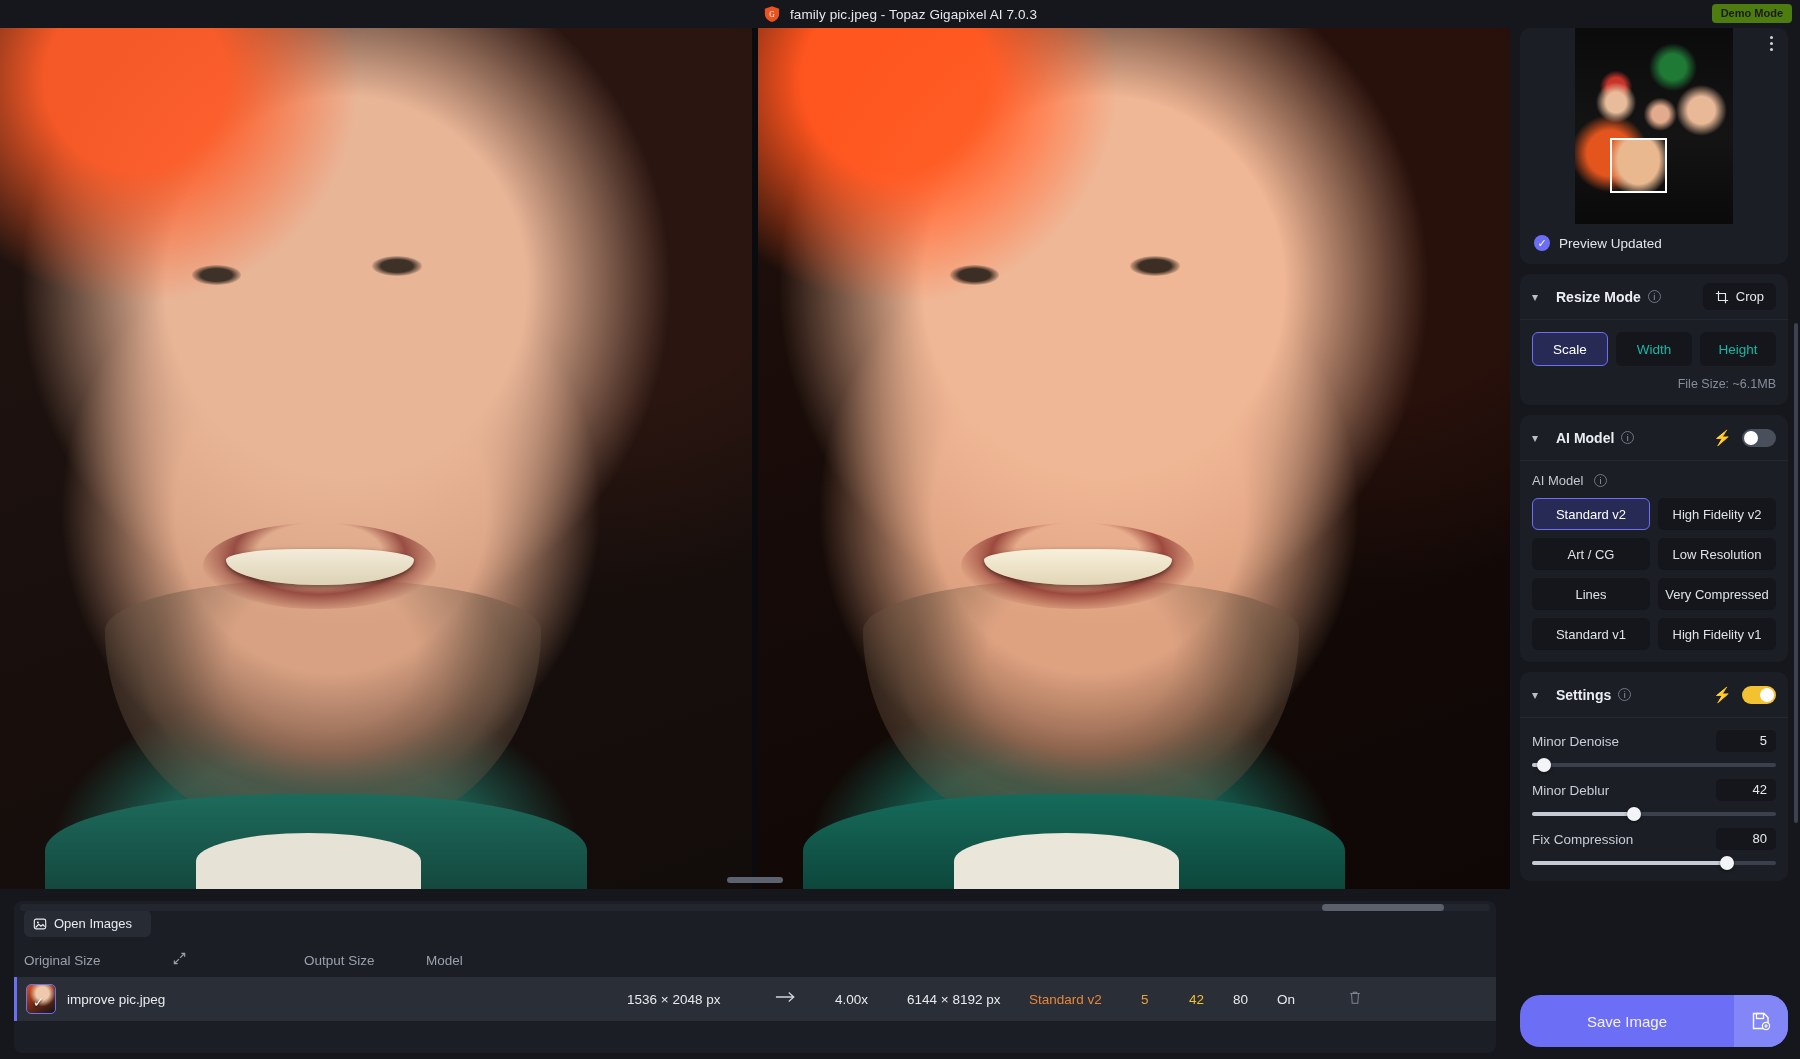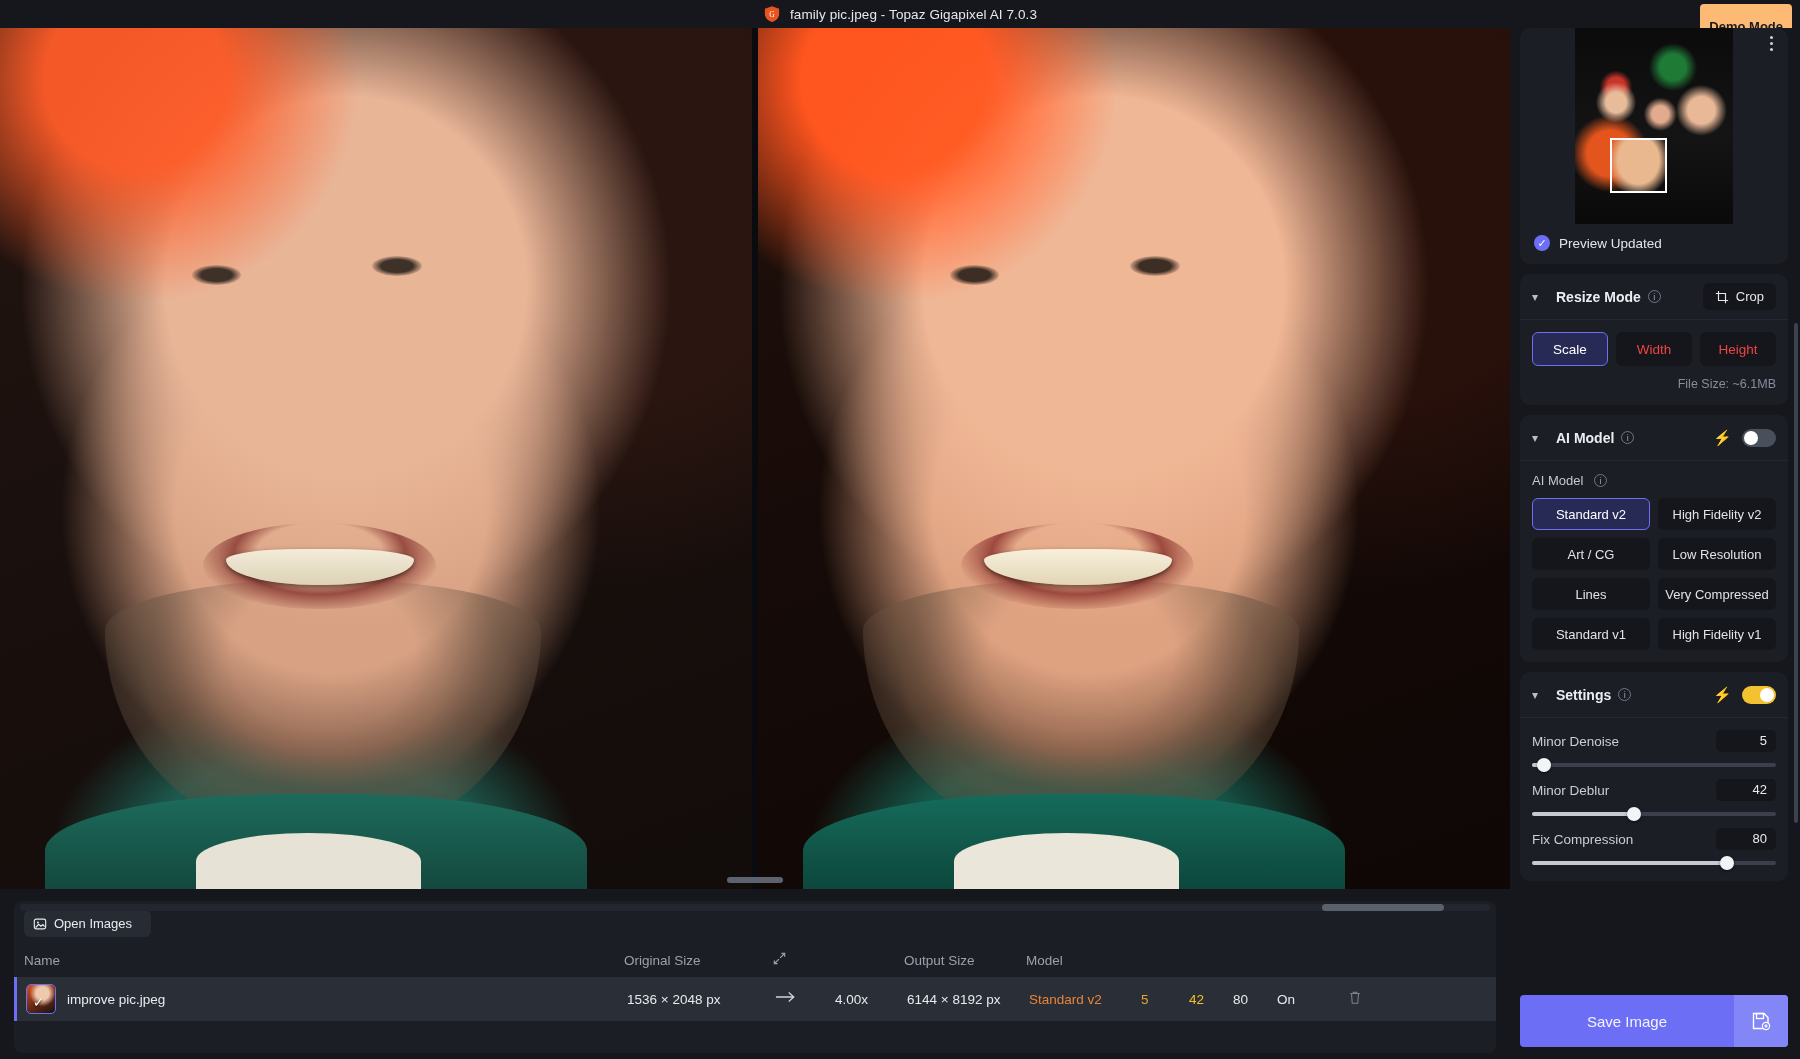--- a/index.html
+++ b/index.html
@@ -18,23 +18,23 @@
     background: #15171c;
     display: flex; align-items: center; justify-content: center;
   }
   .title-group { display: flex; align-items: center; gap: 9px; }
   .gp-logo {
     width: 18px; height: 18px; display: block;
   }
   .title-text { font-size: 13.5px; color: #e6e8ec; letter-spacing: .1px; }
   .demo-badge {
     position: absolute; right: 8px; top: 4px;
-    background: #fdba74; color: #1b1c1f;
-    font-size: 13px; font-weight: bold;
-    padding: 15px 9px 4px; border-radius: 4px;
+    background: #4d7c0f; color: #1b1c1f;
+    font-size: 11px; font-weight: bold;
+    padding: 3px 9px 4px; border-radius: 4px;
   }
 
   
   .viewer {
     position: absolute; left: 0; top: 28px; width: 1510px; height: 861px;
     background: #0c0d10;
     display: flex;
   }
   .pane { position: relative; overflow: hidden; height: 861px; }
   .pane.left { width: 752px; }
@@ -242,21 +242,21 @@
   }
   .toggle.off i { left: 2px; }
   .toggle.on  i { left: 18px; }
 
   .card-body { padding: 12px; }
   .btn-row { display: flex; gap: 8px; margin-bottom: 9px; }
   .seg {
     flex: 1; height: 34px; border-radius: 6px; background: #14161b;
     border: 1px solid transparent;
     display: flex; align-items: center; justify-content: center;
-    font-size: 13.5px; color: #ef4444; cursor: pointer;
+    font-size: 13.5px; color: #14b8a6; cursor: pointer;
   }
   .seg.sel { background: #262a55; border-color: #6c6ff5; color: #ffffff; }
   .scale-row { display: flex; gap: 7px; align-items: center; }
   .scale-btn {
     width: 40px; height: 32px; border-radius: 6px; background: #14161b;
     border: 1px solid transparent;
     display: flex; align-items: center; justify-content: center;
     font-size: 13px; color: #dfe3e9; cursor: pointer; flex: none;
   }
   .scale-btn.sel { background: #262a55; border-color: #6c6ff5; color: #fff; }
@@ -302,21 +302,21 @@
     background: #c6cad3;
   }
   .slider-knob {
     position: absolute; top: -5px; width: 14px; height: 14px;
     border-radius: 50%; background: #f2f4f7; transform: translateX(-7px);
     box-shadow: 0 1px 3px rgba(0,0,0,.5);
   }
 
   .save-btn {
     position: absolute; left: 10px; right: 12px; bottom: 12px; height: 52px;
-    background: #6c6ff5; border-radius: 4px;
+    background: #6c6ff5; border-radius: 20px;
     display: flex; align-items: center; cursor: pointer; overflow: hidden;
   }
   .save-btn .lbl {
     flex: 1; text-align: center; font-size: 15px; color: #f2f2ff; font-weight: 500;
   }
   .save-btn .sep {
     width: 54px; height: 100%; background: #8286f7;
     display: flex; align-items: center; justify-content: center;
     color: #fff;
   }
@@ -376,21 +376,20 @@
       <div class="open-images">
         <svg width="14" height="14" viewBox="0 0 16 16">
           <rect x="1.5" y="2.5" width="13" height="11" rx="2" fill="none" stroke="#e8eaed" stroke-width="1.3"></rect>
           <circle cx="5.6" cy="6.2" r="1.1" fill="#e8eaed"></circle>
           <path d="M3 12 L6.5 8.3 L9 10.6 L11.3 8.6 L13.3 11" fill="none" stroke="#e8eaed" stroke-width="1.3"></path>
         </svg>
         <span>Open Images</span>
       </div>
 
       <div class="table-head">
-        <div class="c-name">Name</div>
         <div class="c-orig">Original Size</div>
         <div class="c-arrow">
           <svg width="15" height="15" viewBox="0 0 16 16">
             <path d="M10 2.5 H13.5 V6" fill="none" stroke="#9aa0ac" stroke-width="1.3"></path>
             <path d="M13.3 2.7 L8.6 7.4" stroke="#9aa0ac" stroke-width="1.3"></path>
             <path d="M6 13.5 H2.5 V10" fill="none" stroke="#9aa0ac" stroke-width="1.3"></path>
             <path d="M2.7 13.3 L7.4 8.6" stroke="#9aa0ac" stroke-width="1.3"></path>
           </svg>
         </div>
         <div class="c-scale"></div>

